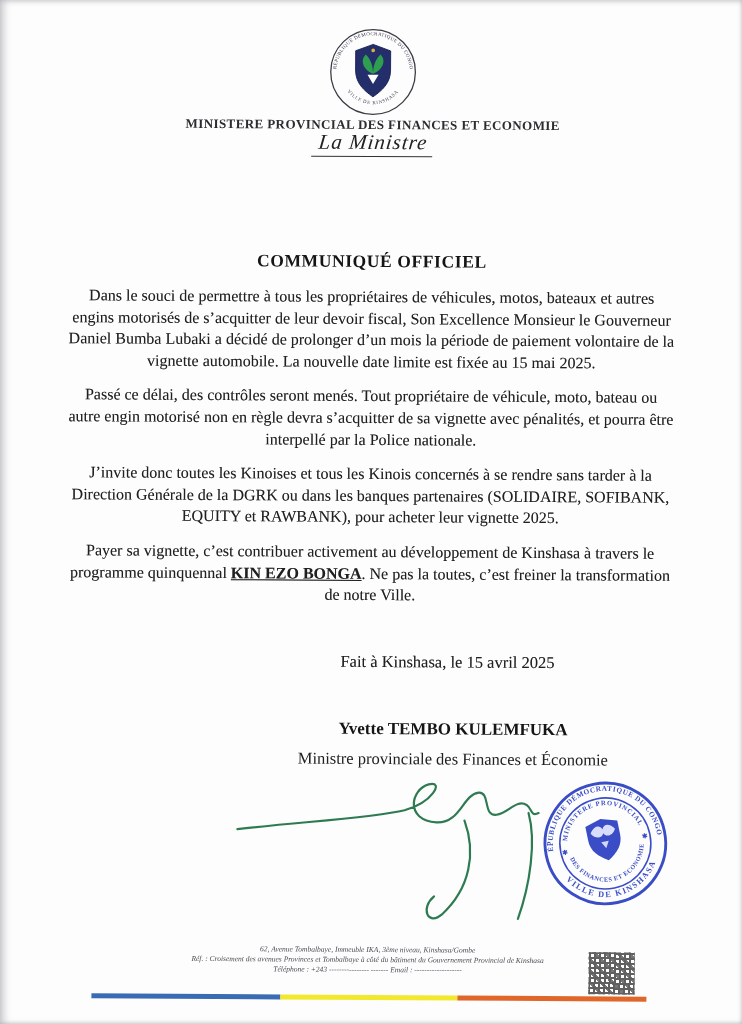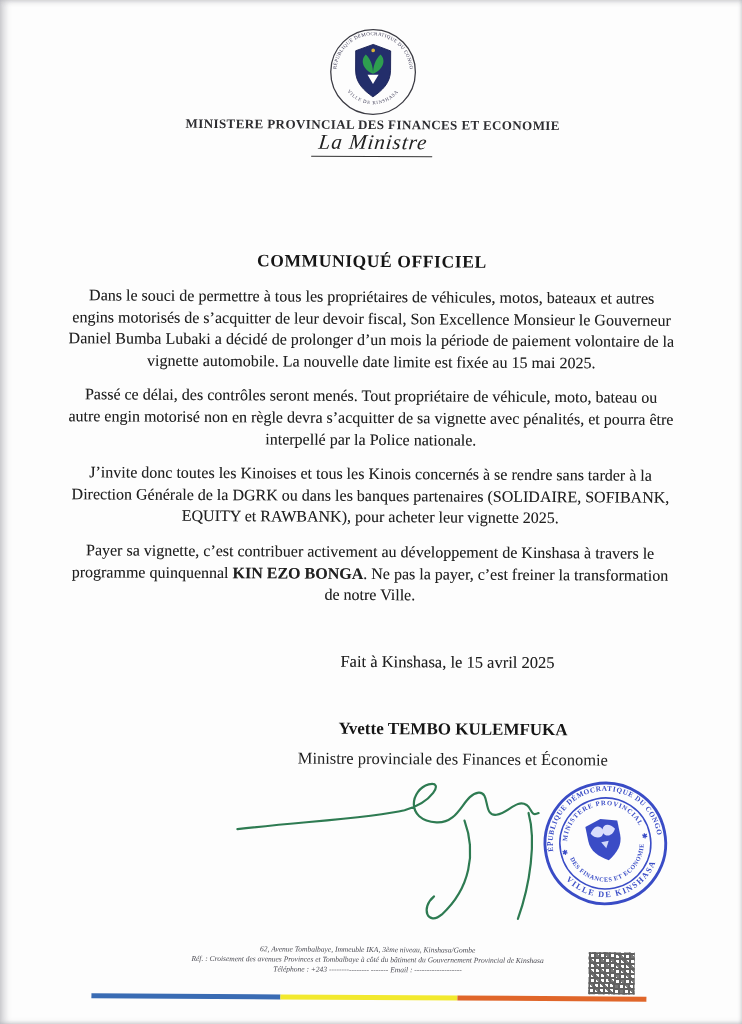--- a/index.html
+++ b/index.html
@@ -18,21 +18,21 @@
                font-style:italic;font-size:21px;letter-spacing:1px;color:#222;}
   .la-ministre span{display:inline-block;border-bottom:1.4px solid #333;padding:0 6px 1px;
                     transform:skewX(-6deg);}
 
   
   .title{position:absolute;left:0;top:251px;width:742px;text-align:center;
          font-weight:bold;font-size:17.5px;letter-spacing:.6px;color:#151515;}
   .bodytext{position:absolute;left:67px;top:286px;width:608px;font-size:16px;line-height:21.6px;
             text-align:center;color:#202020;text-shadow:0 0 .4px rgba(30,30,30,.35);}
   .bodytext p{margin:0 0 13px 0;}
-  .bold-inline{font-weight:bold;}
+  .bold-inline{font-weight:bold;text-decoration:underline;}
   .dateline{position:absolute;left:342px;top:652px;font-size:16.5px;color:#202020;
             text-shadow:0 0 .4px rgba(30,30,30,.35);}
 
   
   .sig-name{position:absolute;left:275px;top:719px;width:360px;text-align:center;
             font-weight:bold;font-size:17px;color:#151515;}
   .sig-role{position:absolute;left:255px;top:749px;width:400px;text-align:center;
             font-size:16.5px;color:#202020;}
   .signature-svg{position:absolute;left:235px;top:768px;width:340px;height:180px;}
   .stamp-svg{position:absolute;left:541px;top:775px;width:134px;height:134px;
@@ -82,21 +82,21 @@
       <div class="la-ministre">
         <span>La Ministre</span>
       </div>
 
       <div class="title">COMMUNIQUÉ OFFICIEL</div>
 
       <div class="bodytext">
         <p>Dans le souci de permettre à tous les propriétaires de véhicules, motos, bateaux et autres engins motorisés de s’acquitter de leur devoir fiscal, Son Excellence Monsieur le Gouverneur Daniel Bumba Lubaki a décidé de prolonger d’un mois la période de paiement volontaire de la vignette automobile. La nouvelle date limite est fixée au 15 mai 2025.</p>
         <p>Passé ce délai, des contrôles seront menés. Tout propriétaire de véhicule, moto, bateau ou autre engin motorisé non en règle devra s’acquitter de sa vignette avec pénalités, et pourra être interpellé par la Police nationale.</p>
         <p>J’invite donc toutes les Kinoises et tous les Kinois concernés à se rendre sans tarder à la Direction Générale de la DGRK ou dans les banques partenaires (SOLIDAIRE, SOFIBANK, EQUITY et RAWBANK), pour acheter leur vignette 2025.</p>
-        <p><span>Payer sa vignette, c’est contribuer activement au développement de Kinshasa à travers le programme quinquennal </span><span class="bold-inline">KIN EZO BONGA</span><span>. Ne pas la payer, c’est freiner la transformation de notre Ville.</span></p>
+        <p><span>Payer sa vignette, c’est contribuer activement au développement de Kinshasa à travers le programme quinquennal </span><span class="bold-inline">KIN EZO BONGA</span><span>. Ne pas la toutes, c’est freiner la transformation de notre Ville.</span></p>
       </div>
 
       <div class="dateline">Fait à Kinshasa, le 15 avril 2025</div>
 
       <div class="sig-name">Yvette TEMBO KULEMFUKA</div>
       <div class="sig-role">Ministre provinciale des Finances et Économie</div>
 
       <svg class="signature-svg" viewBox="0 0 340 180">
         <g fill="none" stroke="#2e7b52" stroke-width="2.2" stroke-linecap="round">
           <path d="M5,62 C70,54 140,50 172,42 C200,34 212,12 196,16 C178,21 172,52 204,54 C228,55 230,26 246,24 C258,23 250,48 264,46 C276,44 284,30 294,36 C300,40 298,48 306,44"></path>

